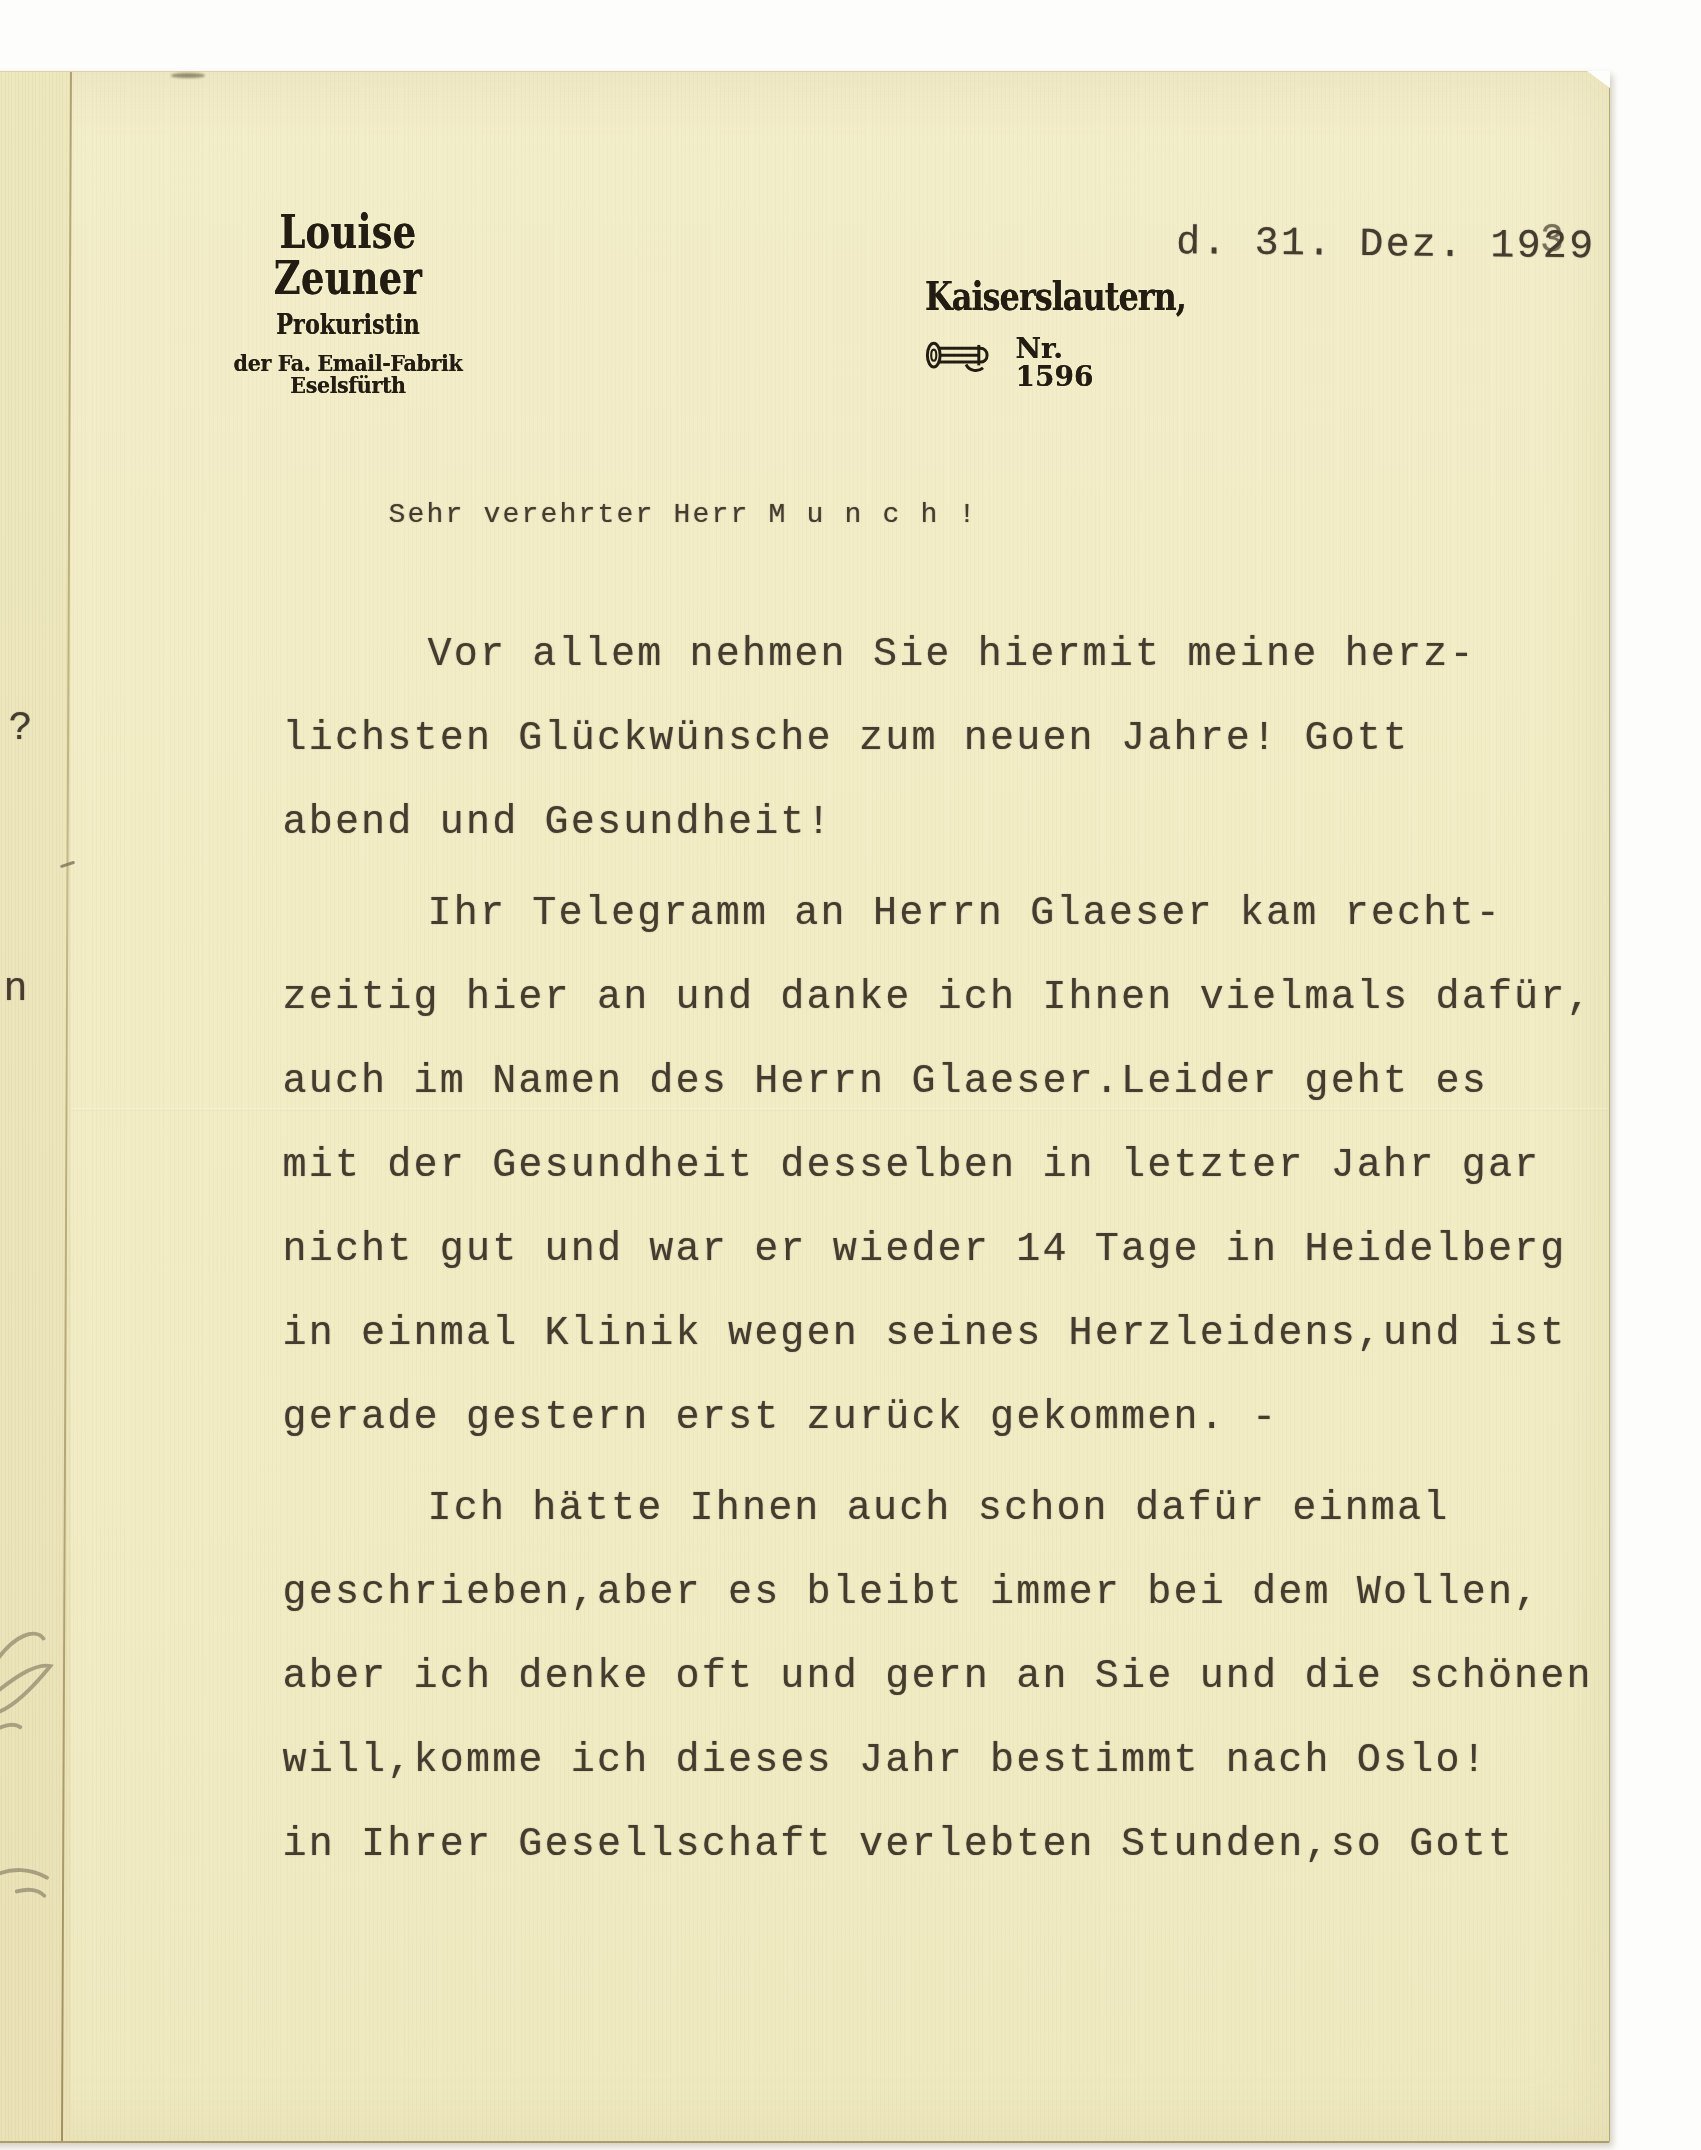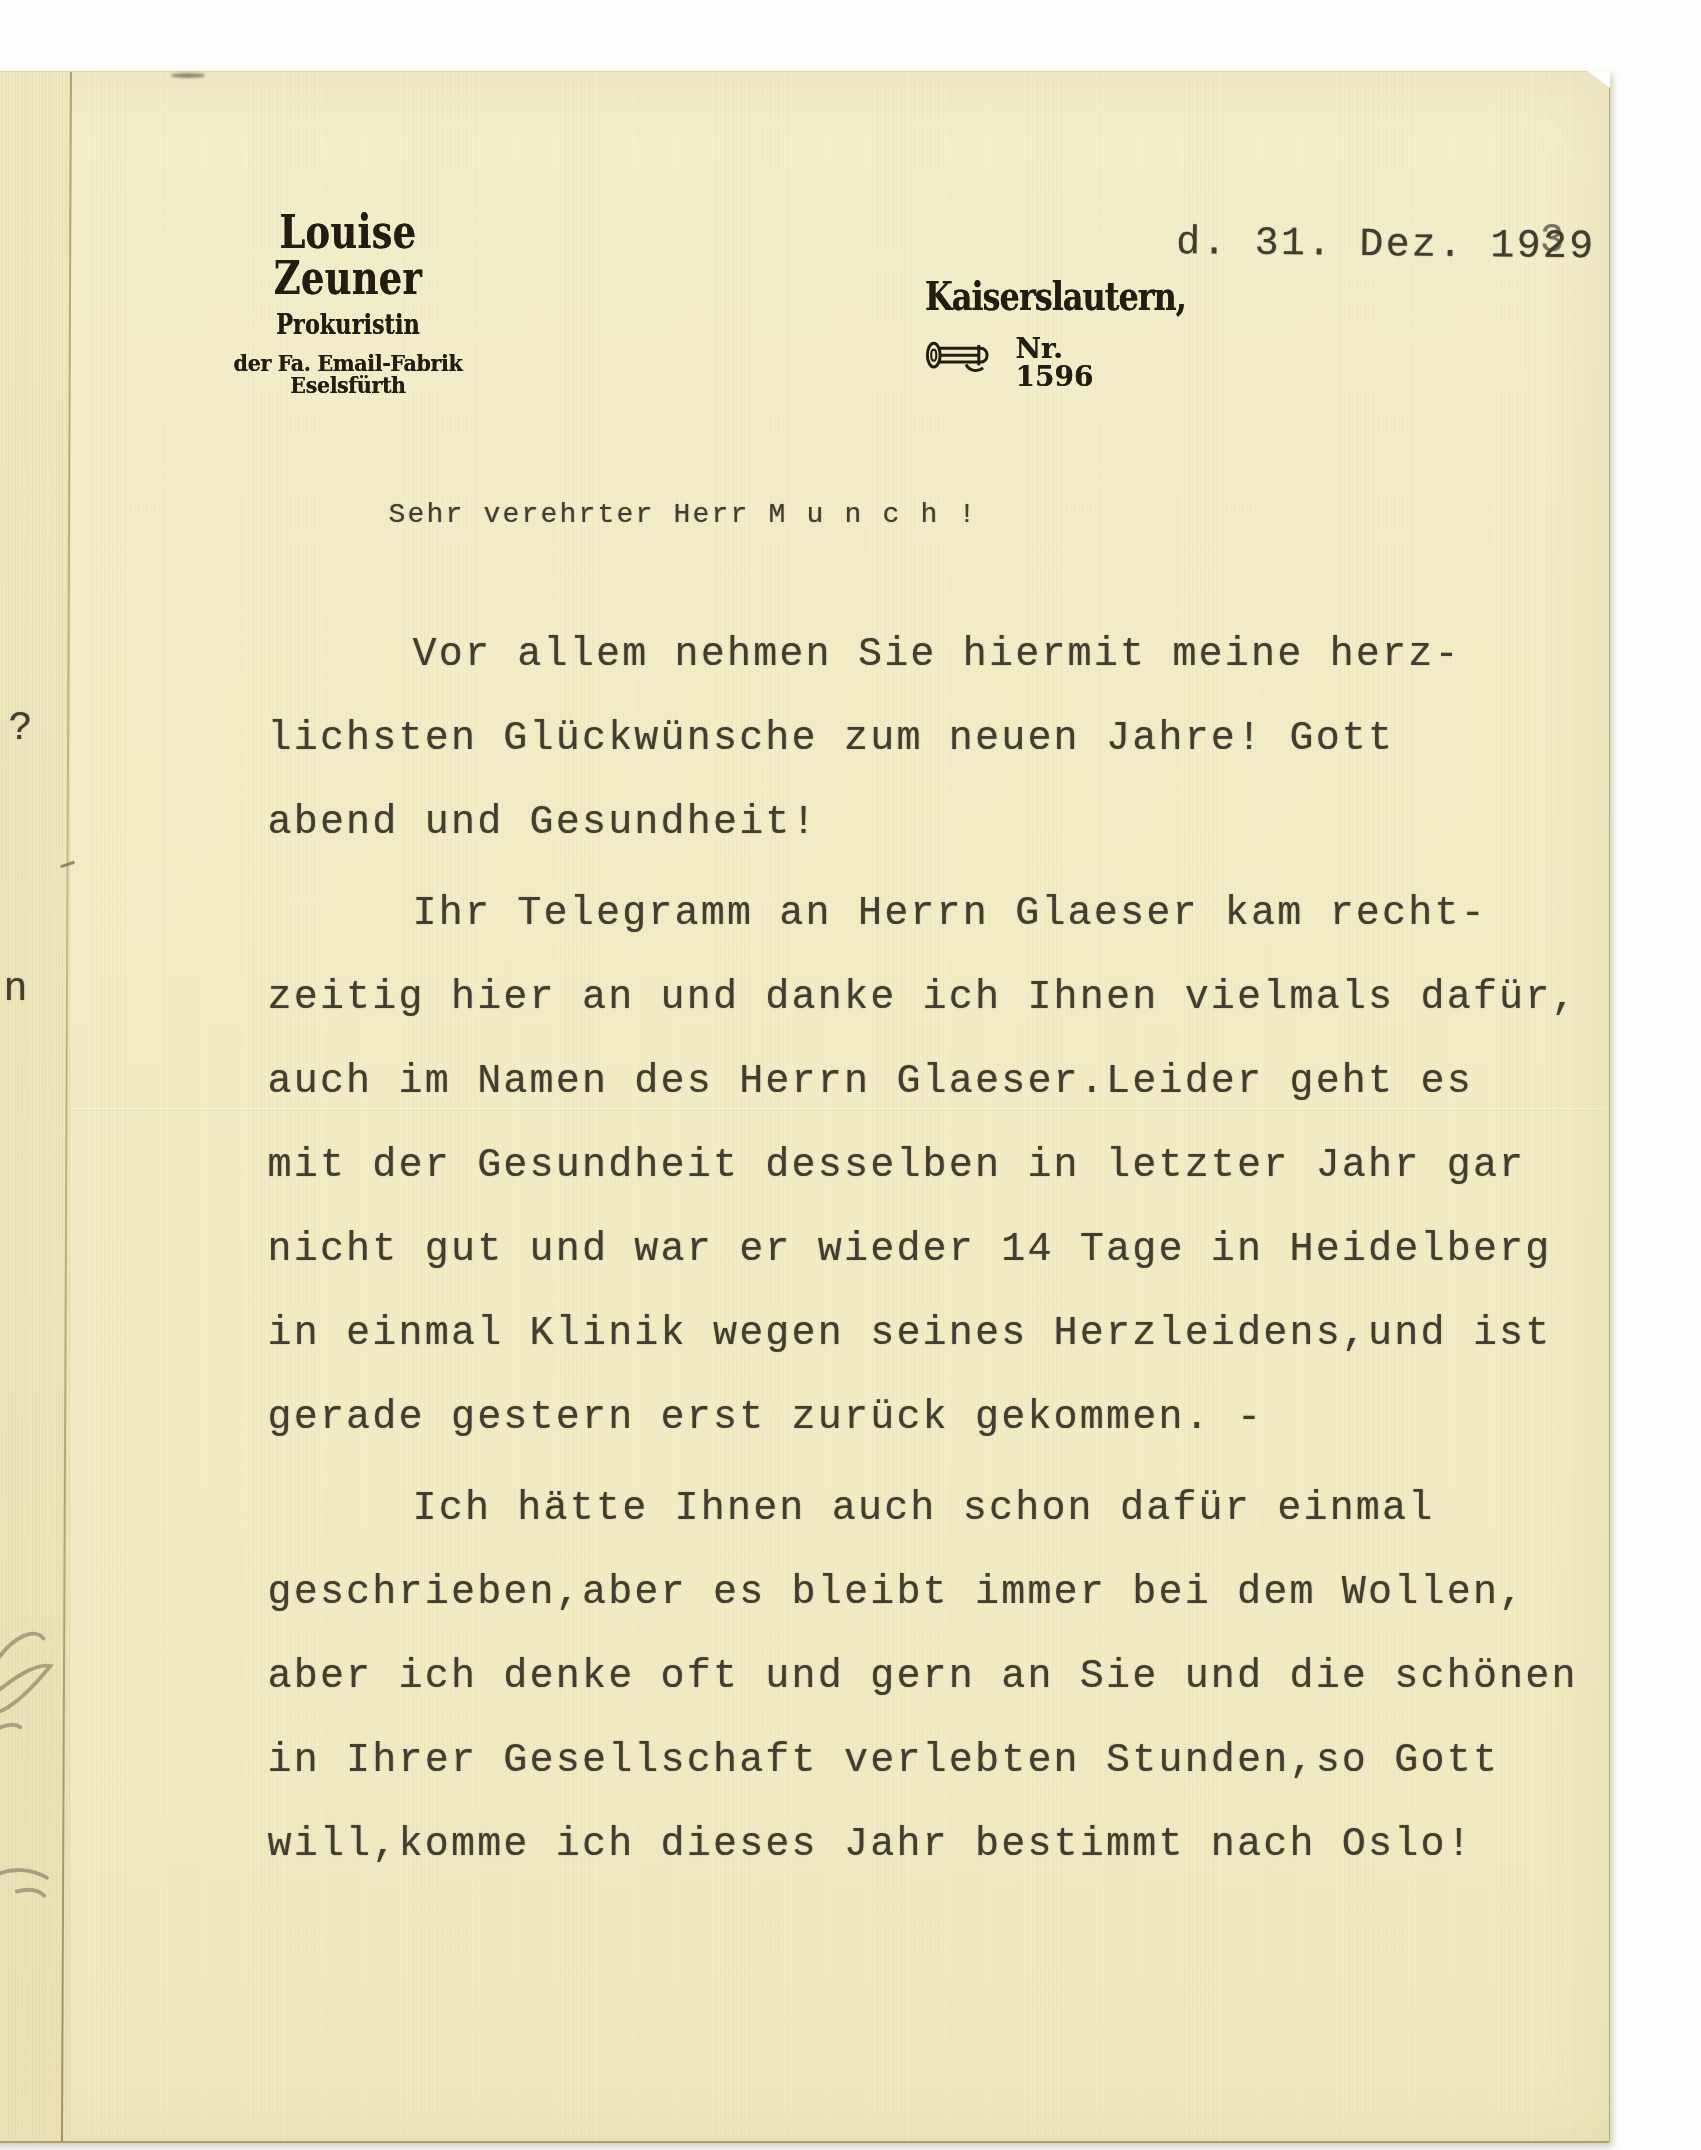--- a/index.html
+++ b/index.html
@@ -94,21 +94,21 @@
   #dateline .struck{position:relative; display:inline-block;}
   #dateline .ghost{
     position:absolute; left:-3px; top:-6px; opacity:0.7;
   }
   #salutation{
     position:absolute; left:398px; top:401px;
     font-size:28px; letter-spacing:2.2px; line-height:84px;
     white-space:nowrap;
   }
   #letter-body{
-    position:absolute; left:277px; top:541px; width:1325px;
+    position:absolute; left:292px; top:541px; width:1325px;
   }
   #letter-body .para{margin:0 0 6.9px 0;}
   #letter-body .line{
     font-size:40px; letter-spacing:2.2px; line-height:84px;
     white-space:nowrap;
   }
   #letter-body .line.indent{padding-left:145px;}
   
   .fragment{
     position:absolute;
@@ -193,20 +193,20 @@
           <div class="line">auch im Namen des Herrn Glaeser.Leider geht es</div>
           <div class="line">mit der Gesundheit desselben in letzter Jahr gar</div>
           <div class="line">nicht gut und war er wieder 14 Tage in Heidelberg</div>
           <div class="line">in einmal Klinik wegen seines Herzleidens,und ist</div>
           <div class="line">gerade gestern erst zurück gekommen. -</div>
         </div>
         <div class="para">
           <div class="line indent">Ich hätte Ihnen auch schon dafür einmal</div>
           <div class="line">geschrieben,aber es bleibt immer bei dem Wollen,</div>
           <div class="line">aber ich denke oft und gern an Sie und die schönen</div>
+          <div class="line">will,komme ich dieses Jahr bestimmt nach Oslo!</div>
           <div class="line">in Ihrer Gesellschaft verlebten Stunden,so Gott</div>
-          <div class="line">will,komme ich dieses Jahr bestimmt nach Oslo!</div>
         </div>
       </div>
 
   </div>
 </div>
 
 
 </body></html>

